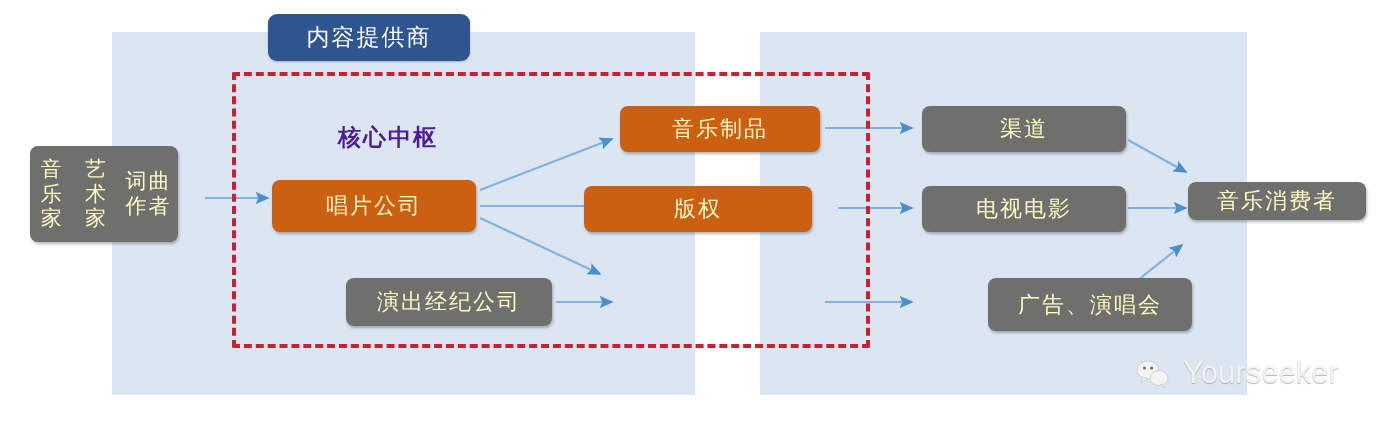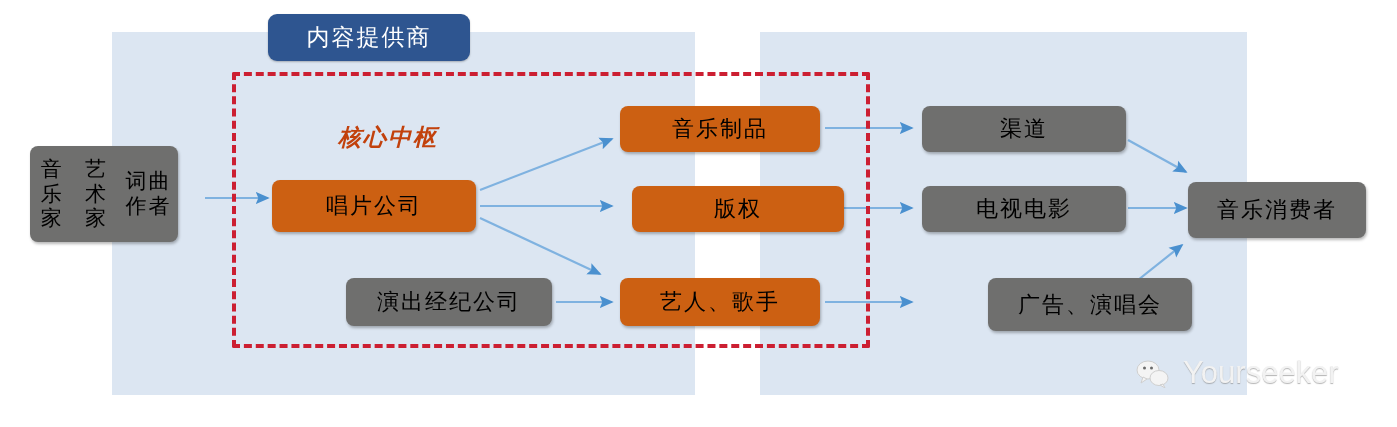--- a/index.html
+++ b/index.html
@@ -22,44 +22,43 @@
     font-size:23px;
     letter-spacing:2px;
     display:flex;align-items:center;justify-content:center;
     font-family:"Liberation Serif","DejaVu Serif",serif;
     box-shadow:0 1px 2px rgba(0,0,0,.25);
   }
   .box{
     position:absolute;
     border-radius:8px;
     display:flex;align-items:center;justify-content:center;
-    color:#000000;
+    color:#fef9c3;
     font-size:22px;
     letter-spacing:2px;
     text-align:center;
     line-height:1.18;
     box-shadow:1px 2px 3px rgba(0,0,0,.28);
     font-family:"Liberation Serif","DejaVu Serif",serif;
   }
   .gray{background:#6f6f6e;}
   .orange{background:#cc6012;}
   .multi{flex-direction:row;font-size:21px;}
   .dashed{
     position:absolute;
     border:4px dashed #cc1f32;
     border-radius:2px;
     box-sizing:border-box;
     background:transparent;
   }
   .core{
     position:absolute;
-    color:#c2410c;
+    color:#4c1d95;
     font-size:23px;
     font-weight:bold;
-    font-style:italic;
     letter-spacing:2px;
     white-space:nowrap;
     font-family:"Liberation Serif","DejaVu Serif",serif;
   }
   svg.arrows{position:absolute;left:0;top:0;width:1397px;height:427px;pointer-events:none;}
   .wm{
     position:absolute;
     display:flex;align-items:center;gap:8px;
     color:#f2f2f2;
     font-size:31px;
@@ -109,31 +108,30 @@
     <span>艺术家</span>
     <span>词曲作者</span>
   </div>
 
   <div class="box orange" style="left:272px;top:180px;width:204px;height:52px;">唱片公司</div>
 
   <div class="box gray" style="left:346px;top:278px;width:206px;height:48px;">演出经纪公司</div>
 
   <div class="box orange" style="left:620px;top:106px;width:200px;height:46px;">音乐制品</div>
 
-  <div class="box orange" style="left:632px;top:186px;width:212px;height:46px;">版权</div>
+  <div class="box orange" style="left:584px;top:186px;width:228px;height:46px;">版权</div>
 
-  <div class="box orange" style="left:620px;top:278px;width:200px;height:48px;">艺人、歌手</div>
 
   <div class="box gray" style="left:922px;top:106px;width:204px;height:46px;">渠道</div>
 
   <div class="box gray" style="left:922px;top:186px;width:204px;height:46px;">电视电影</div>
 
   <div class="box gray" style="left:944px;top:278px;width:204px;height:53px;margin-left:44px;">广告、演唱会</div>
 
-  <div class="box gray" style="left:1188px;top:182px;width:178px;height:56px;">音乐消费者</div>
+  <div class="box gray" style="left:1188px;top:182px;width:178px;height:38px;">音乐消费者</div>
 
   <div class="wm" style="left:1136px;top:355px;gap:13px;">
     <svg class="wx" viewBox="0 0 34 30">
       <g fill="#f4f4f4" stroke="#cfcfcf" stroke-width="1">
         <ellipse cx="12" cy="12" rx="11" ry="9"></ellipse>
         <path d="M7 19 L5 25 L11 21 Z"></path>
         <ellipse cx="23" cy="20" rx="9" ry="7.5"></ellipse>
         <path d="M27 26 L29 30 L24 27 Z"></path>
       </g>
       <g fill="#6b6b6b">

